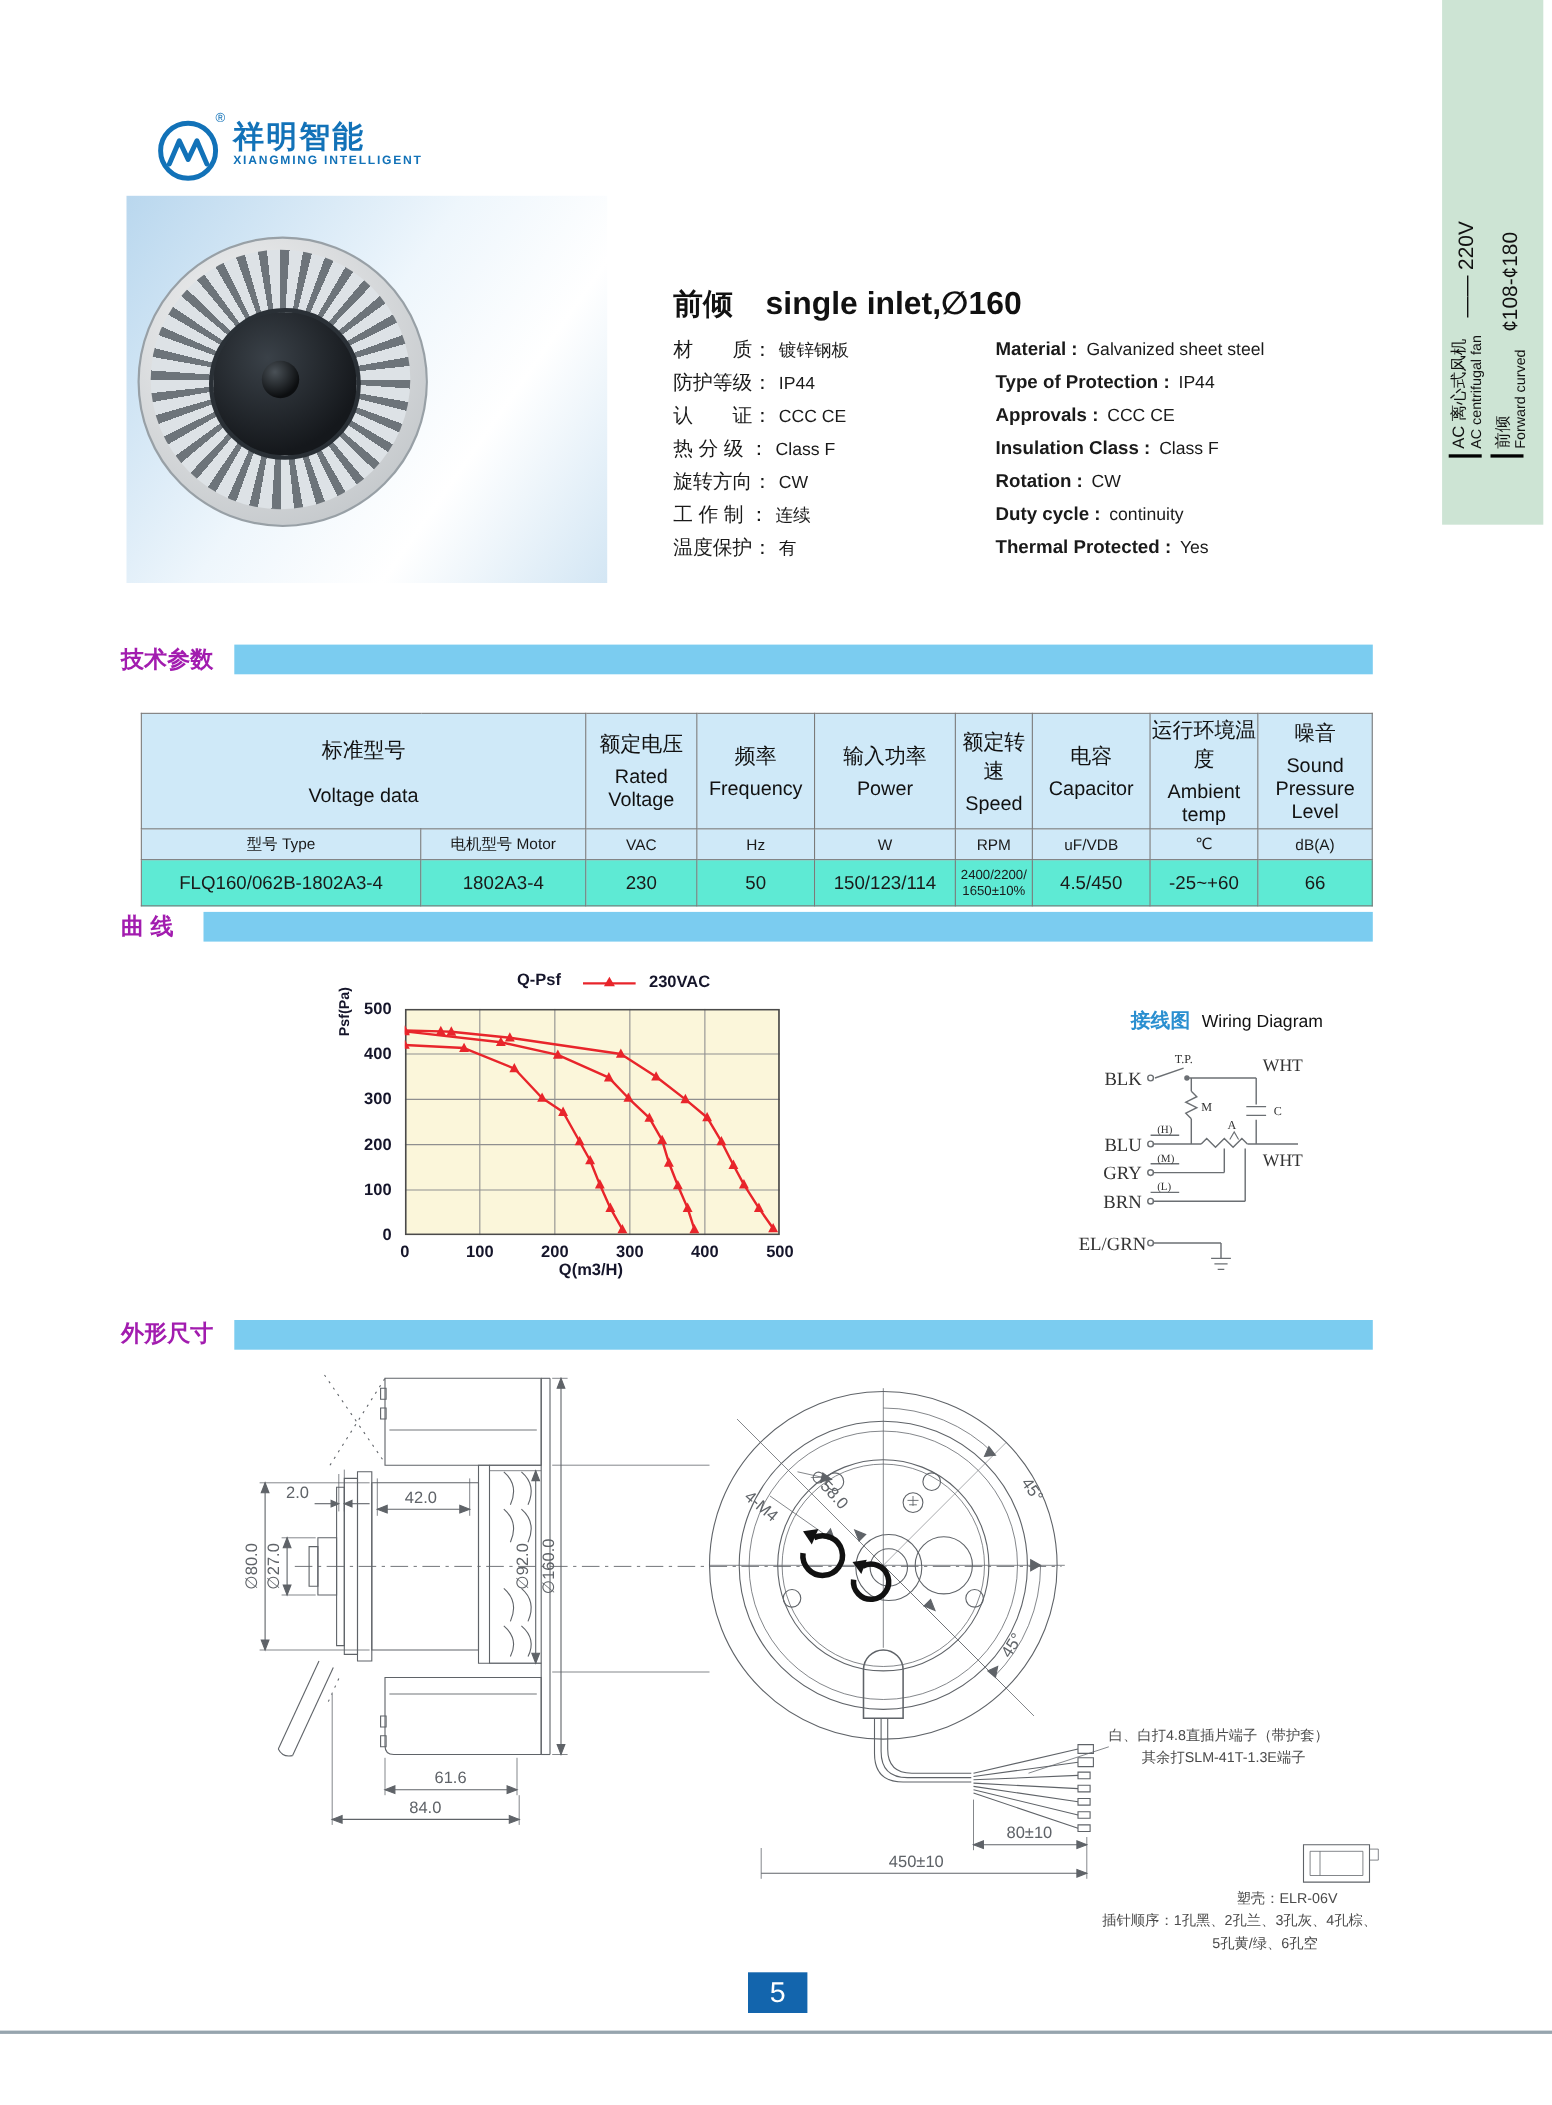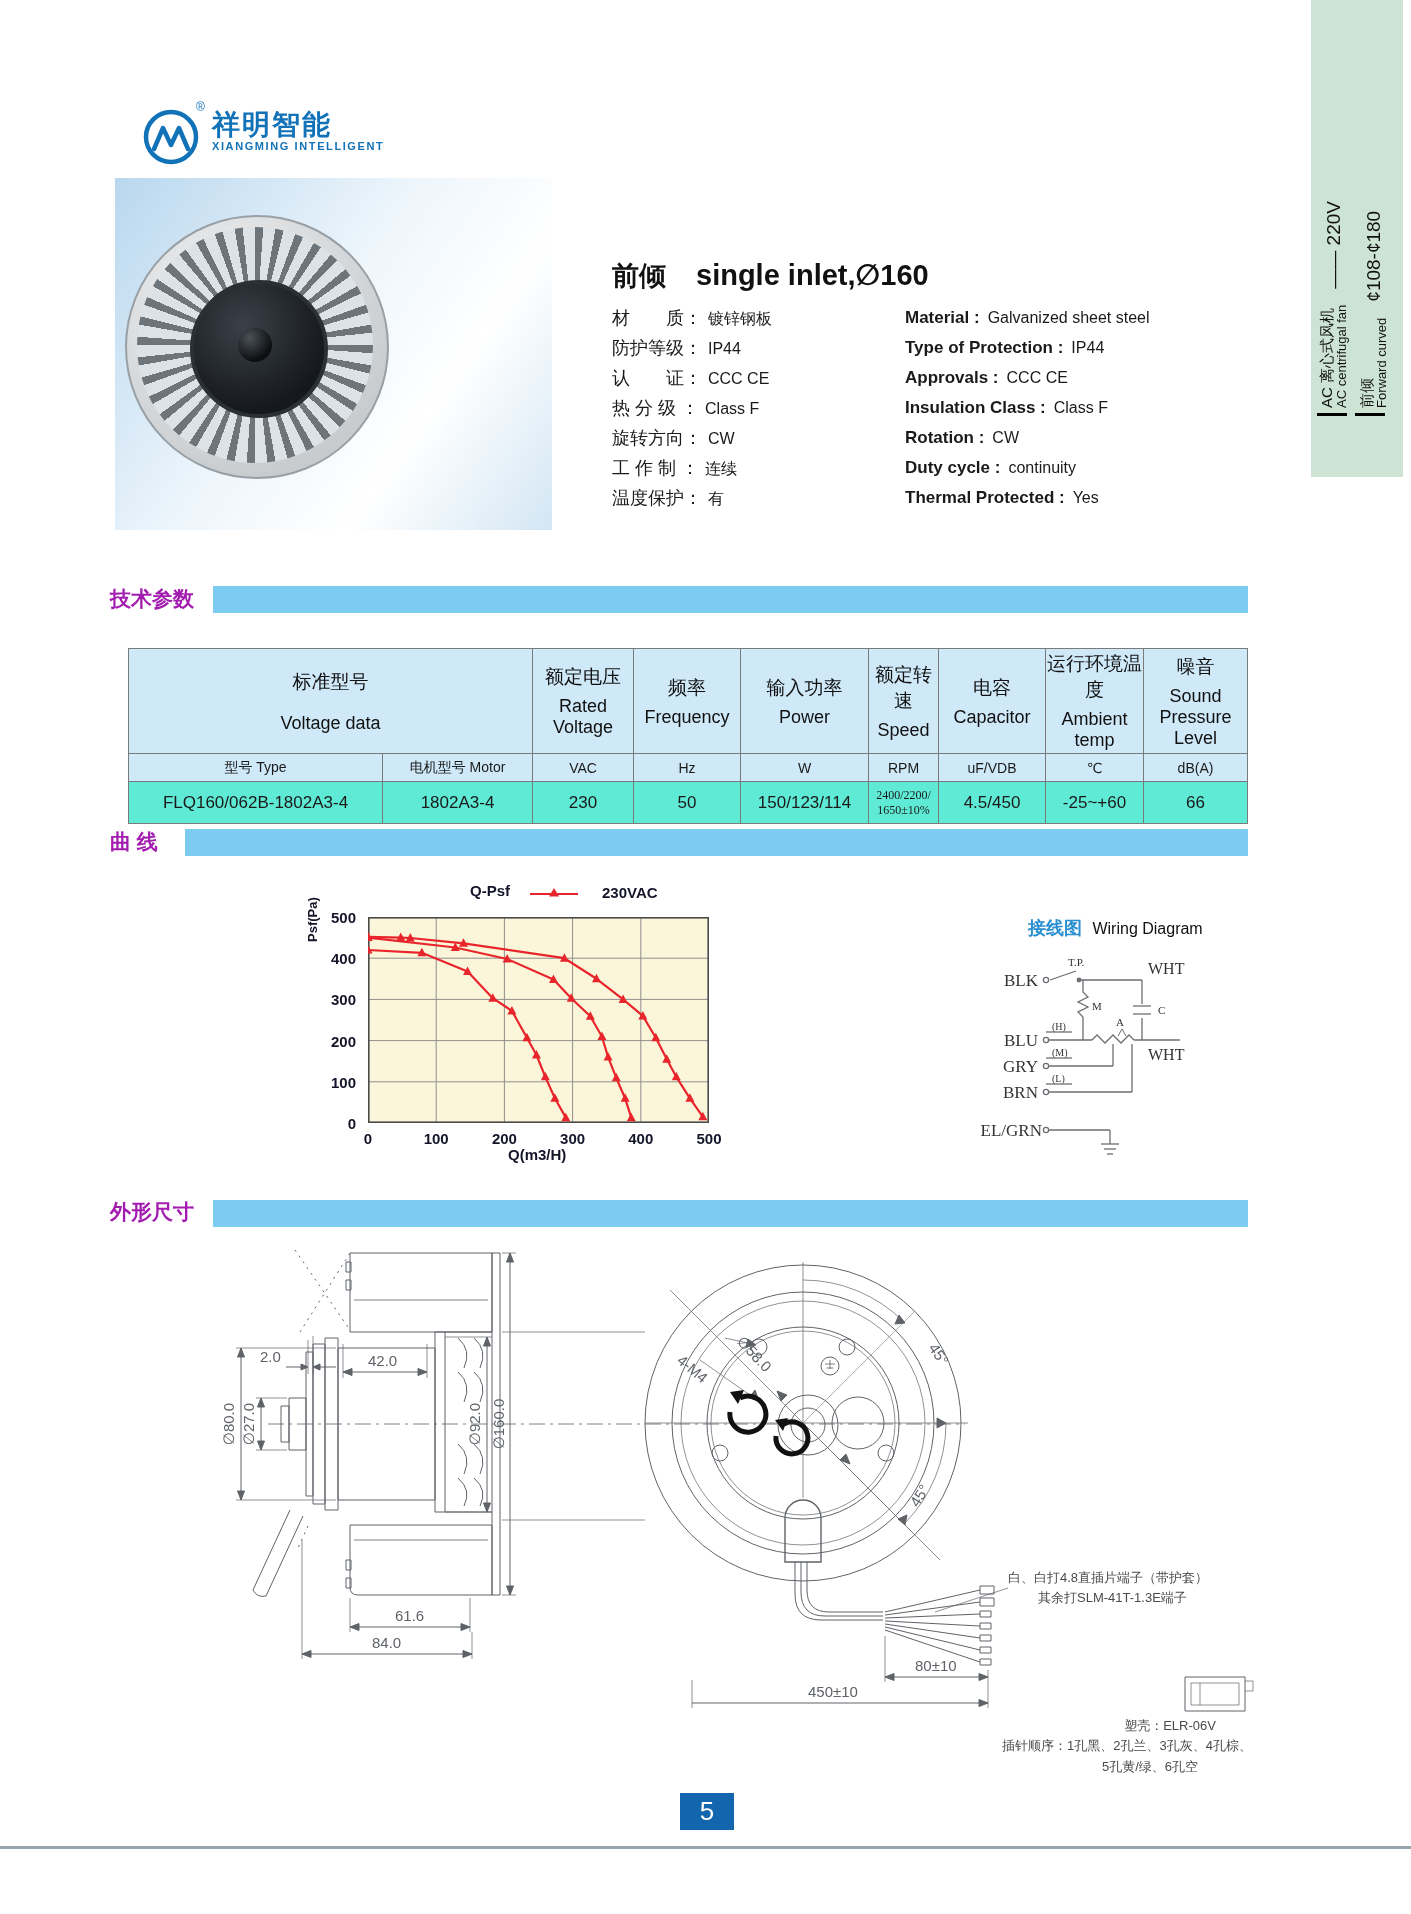--- a/index.html
+++ b/index.html
@@ -32,21 +32,21 @@
   .seclabel{font-size:21px;font-weight:bold;color:#a21caf;}
   .secbar{position:absolute;height:27px;background:#7bccf0;}
   
   table.spec{border-collapse:collapse;table-layout:fixed;width:1119px;}
   table.spec td{border:1px solid #7a7a7a;text-align:center;vertical-align:middle;padding:2px 1px;}
   td.hd{background:#cfe9f8;}
   .hcn{font-size:19px;color:#111;}
   .hen{font-size:18px;color:#111;margin-top:6px;}
   .h2c{font-size:14px;}
   .dc{font-size:17px;background:#5eead4;}
-  .small2{font-size:12px;line-height:1.2;white-space:pre-line;font-family:Liberation Serif, serif;}
+  .small2{font-size:12px;line-height:1.2;white-space:pre-line;}
   
   .tick{position:absolute;font-size:15px;font-weight:bold;color:#15152a;}
   #xticks .tick{transform:translateX(-50%);top:0;}
   #yticks .tick{transform:translateY(-50%);right:6px;}
   .leg-t{font-size:15px;font-weight:bold;color:#15152a;}
   
   .cad text{font-family:"Liberation Sans",sans-serif;fill:#5f6368;font-size:15px;}
   .cad .cadnote{fill:#4a4a4a;font-size:13px;}
   .cad line,.cad path,.cad rect,.cad circle,.cad polyline,.cad ellipse{vector-effect:non-scaling-stroke;}
   .wire text{font-family:"Liberation Serif",serif;fill:#333;}
@@ -200,21 +200,21 @@
         <td class="dc">66</td>
       </tr>
     </tbody>
       </table>
   </div>
 
   <div class="abs seclabel" style="left:110px;top:828px;">曲  线</div>
   <div class="abs secbar" style="left:185px;top:829px;width:1063px;"></div>
 
   <div class="abs leg-t" style="left:470px;top:882px;">Q-Psf</div>
-  <div class="abs" style="left:530px;top:884px;display:flex;align-items:center;gap:24px;">
+  <div class="abs" style="left:530px;top:884px;display:flex;align-items:center;gap:12px;">
     <svg width="48" height="12">
       <line x1="0" y1="7" x2="48" y2="7" stroke="#e8252b" stroke-width="2.2"></line>
       <path d="M 24 1 L 29 9.5 L 19 9.5 Z" fill="#e8252b"></path>
     </svg>
     <span class="leg-t">230VAC</span>
   </div>
   <div class="abs leg-t" style="left:305px;top:942px;transform:rotate(-90deg);transform-origin:left top;font-size:13px;">Psf(Pa)</div>
   <div class="abs" id="yticks" style="left:300px;top:917px;width:62px;height:206px;">
       <span class="tick" style="top: 206px;">0</span>
       <span class="tick" style="top: 164.8px;">100</span>

